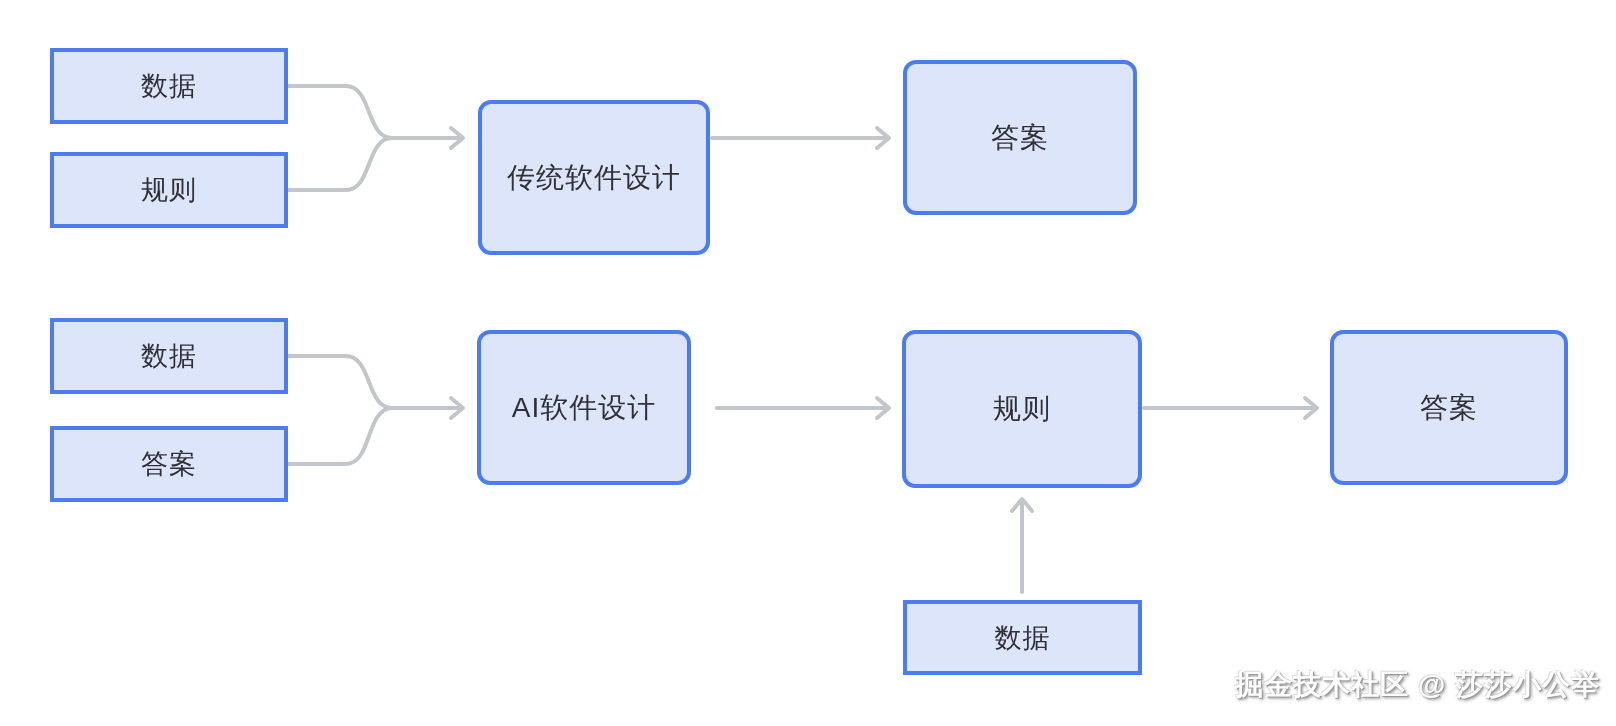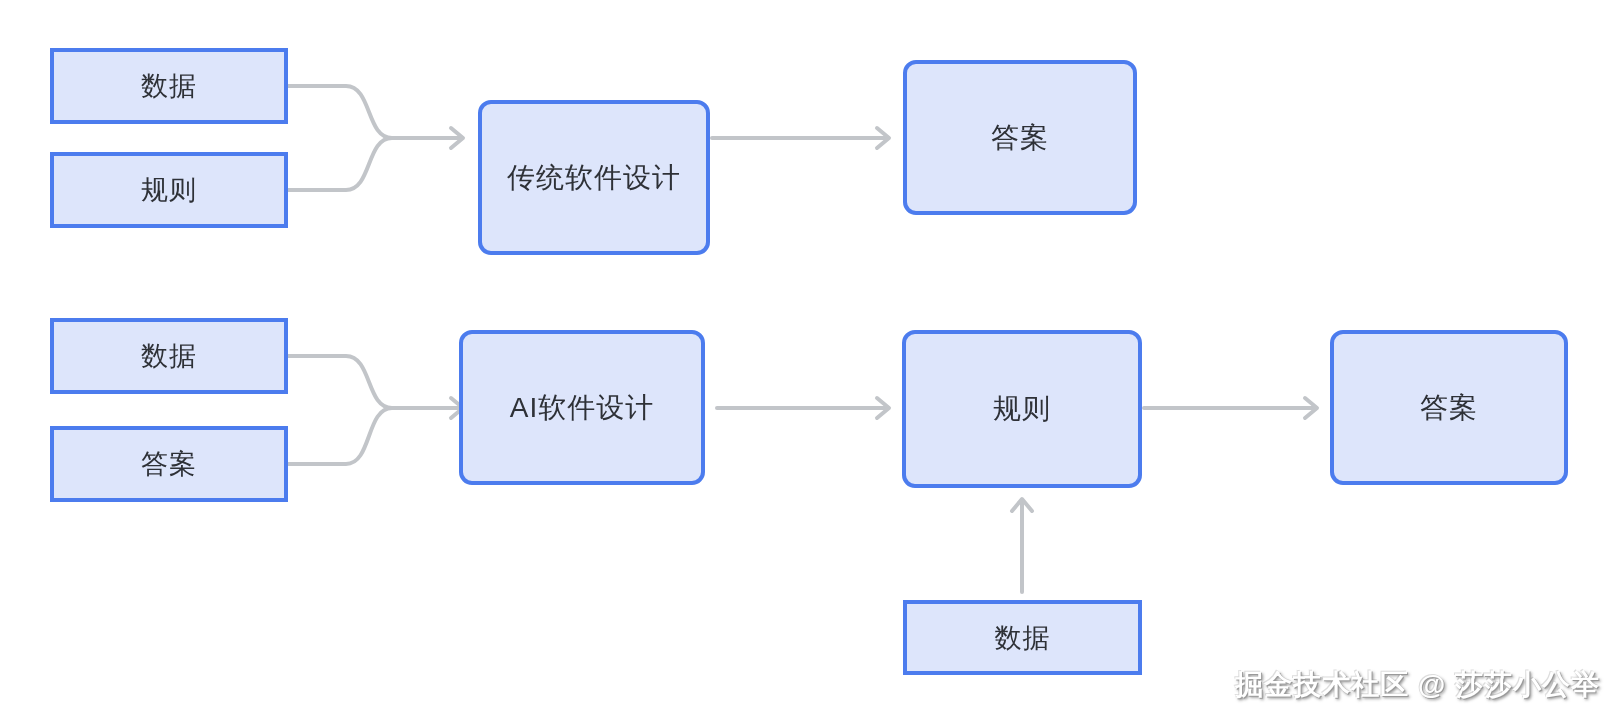--- a/index.html
+++ b/index.html
@@ -24,21 +24,21 @@
     font-size:28px;letter-spacing:1px;
   }
   .node.sm{font-size:27px;border-radius:0;}
   
   .n-tdata  {left:50px;  top:48px;  width:238px; height:76px;}
   .n-trule  {left:50px;  top:152px; width:238px; height:76px;}
   .n-ttrad  {left:478px; top:60px;  width:232px; height:155px;margin-top:40px;}
   .n-tans   {left:903px; top:60px;  width:234px; height:155px;}
   .n-bdata  {left:50px;  top:318px; width:238px; height:76px;}
   .n-bans   {left:50px;  top:426px; width:238px; height:76px;}
-  .n-bai    {left:459px; top:330px; width:246px; height:155px;}
+  .n-bai    {left:477px; top:330px; width:214px; height:155px;}
   .n-brule  {left:902px; top:330px; width:240px; height:158px;}
   .n-bans2  {left:1330px;top:330px; width:238px; height:155px;}
   .n-bdata2 {left:903px; top:600px; width:239px; height:75px;}
   .watermark{
     position:absolute;right:16px;bottom:22px;
     font-size:28px;font-weight:bold;letter-spacing:1px;
     color:#ffffff;
     text-shadow:1px 1px 0 #9a9a9a, 2px 2px 3px rgba(90,90,90,.65), -1px -1px 0 rgba(160,160,160,.35);
     user-select:none;
   }

